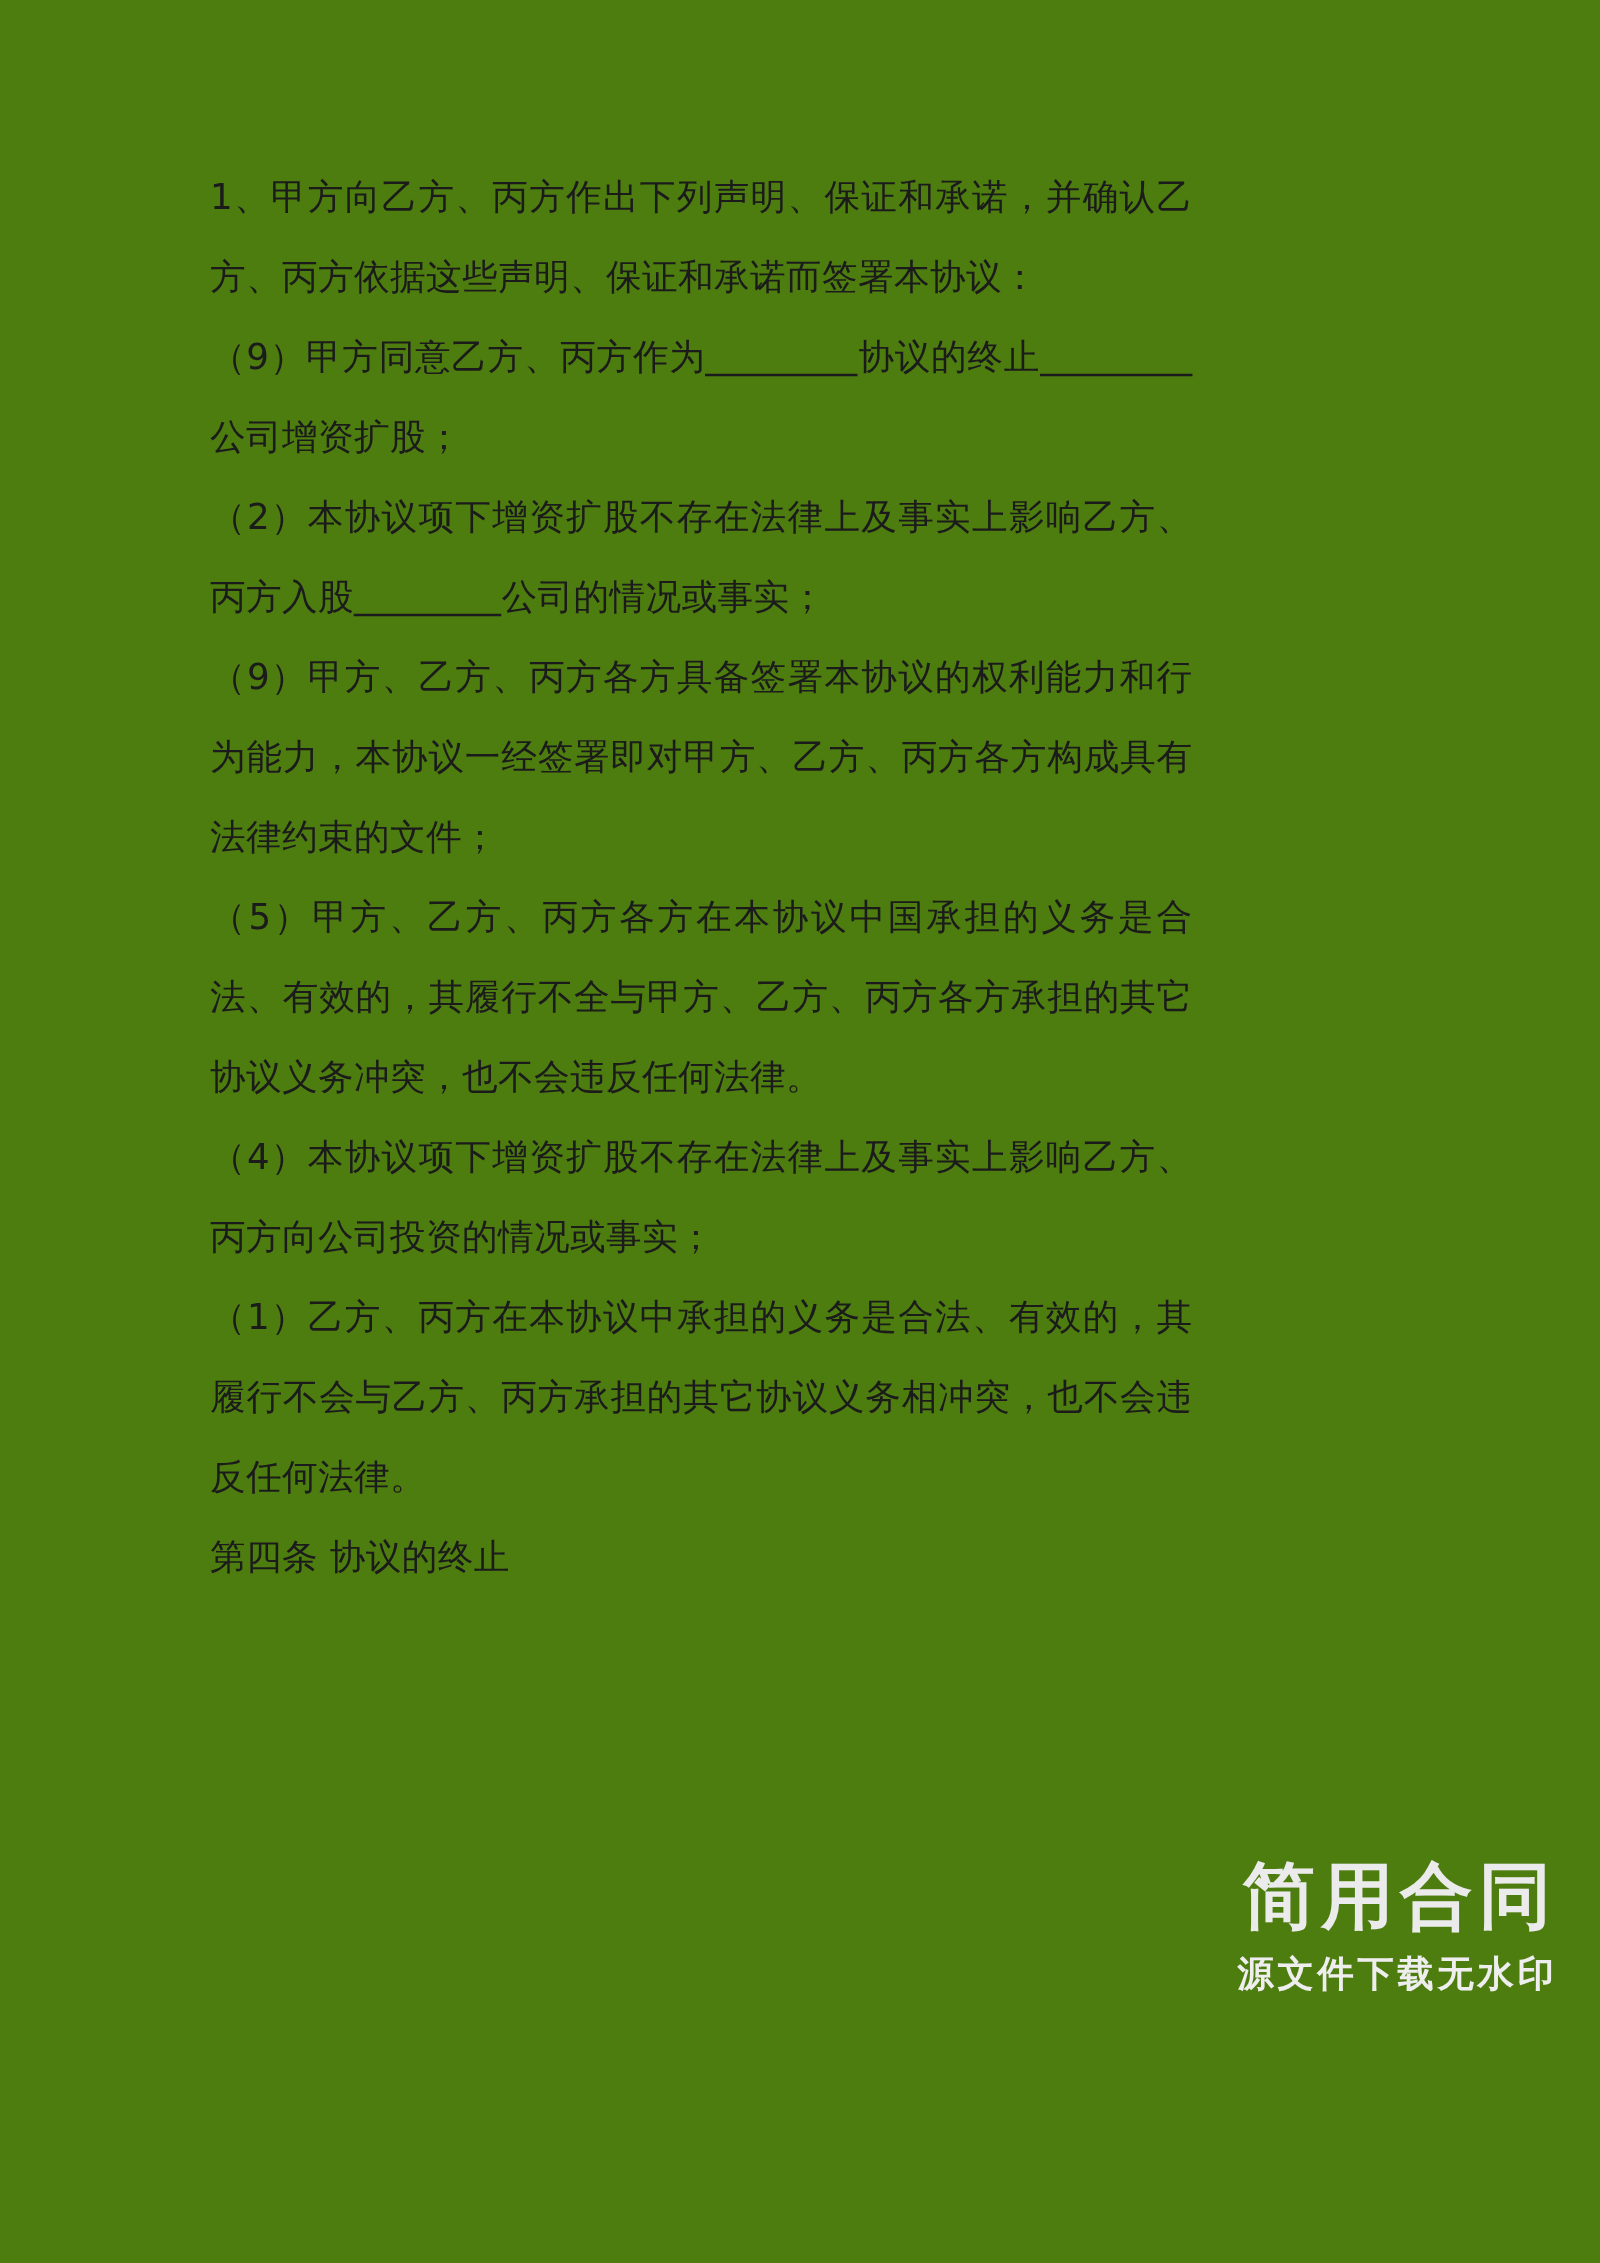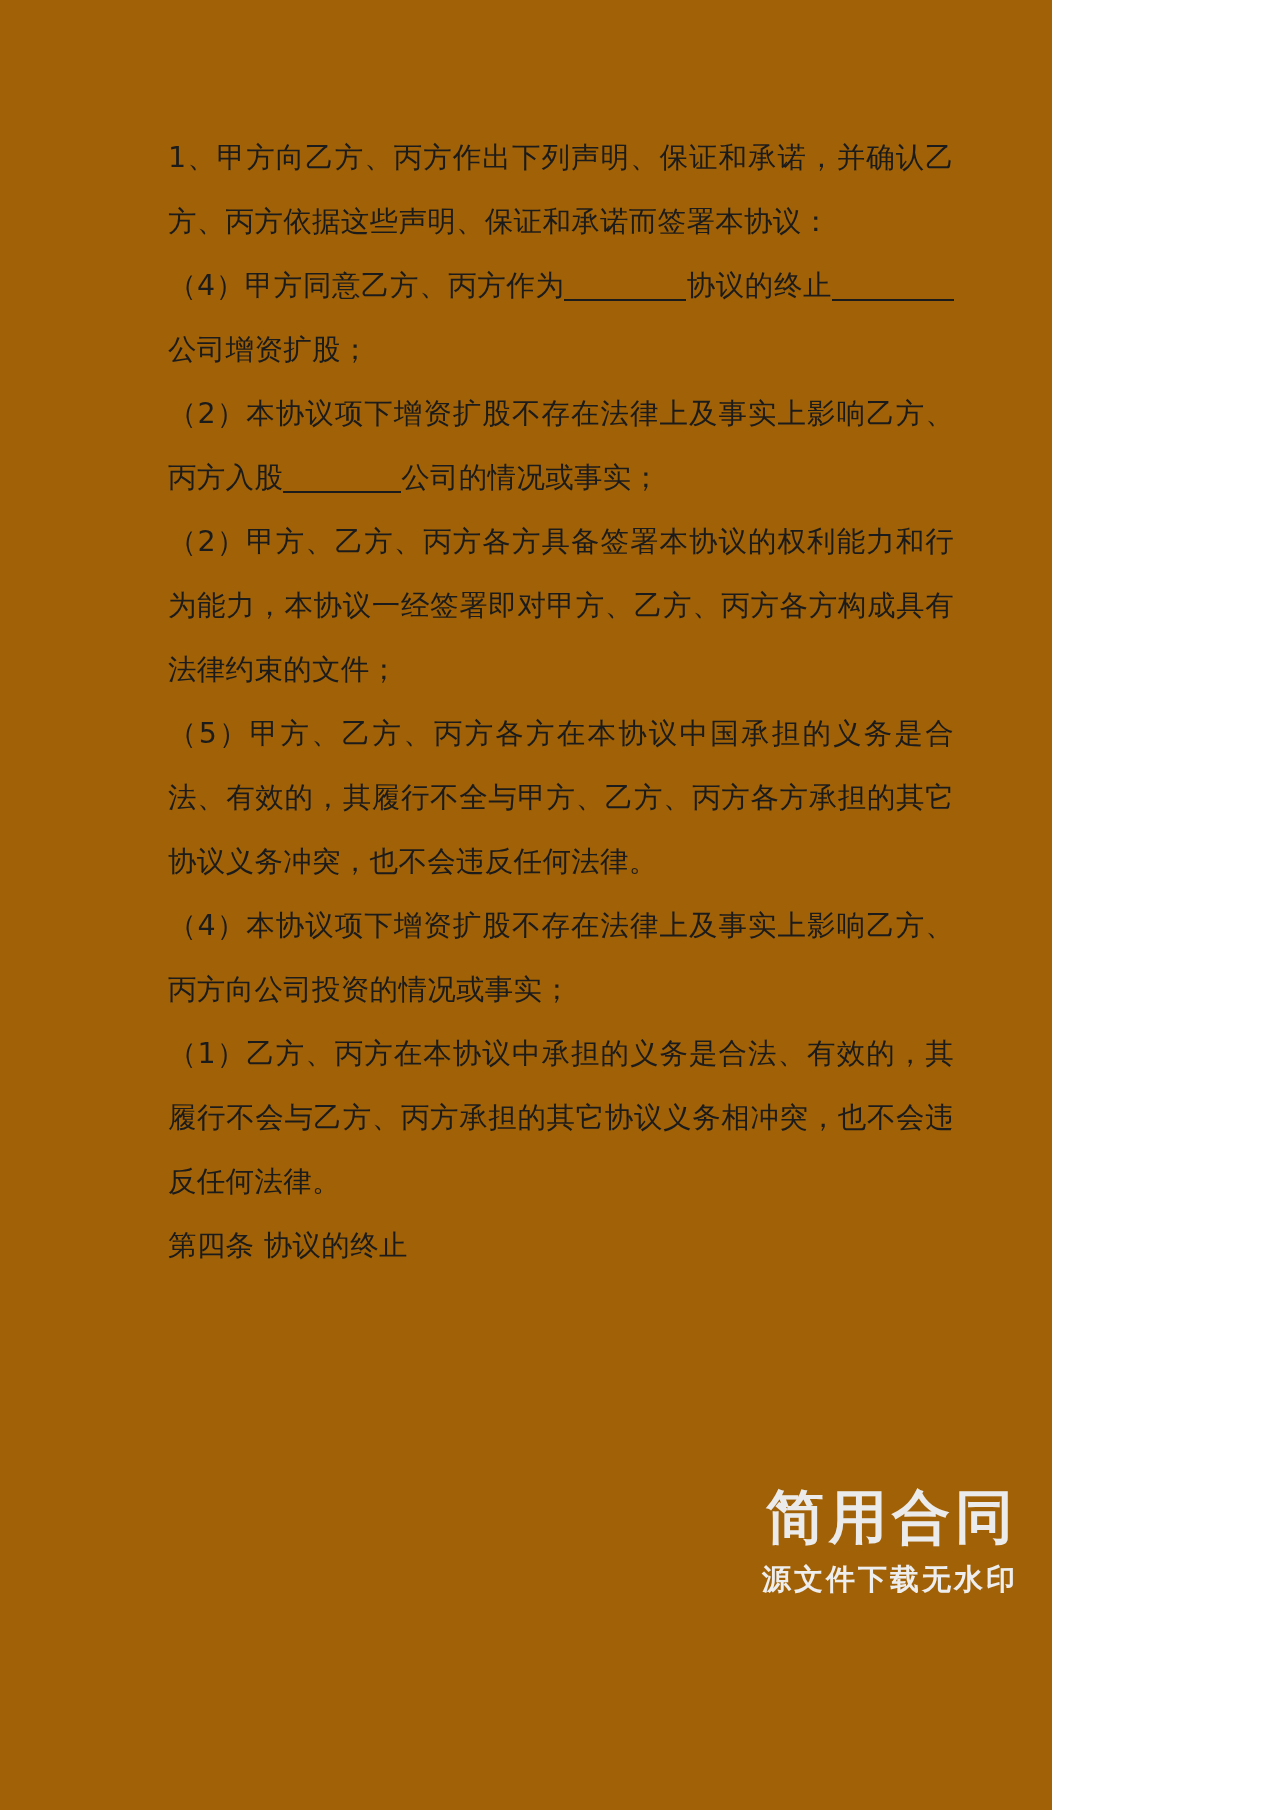--- a/index.html
+++ b/index.html
@@ -11,23 +11,23 @@
     width: 1280px;
     height: 1810px;
     position: relative;
     overflow: hidden;
     font-family: "DejaVu Sans", "Liberation Sans", sans-serif;
   }
 
   #page {
     position: absolute;
     left: 0; top: 0;
-    width: 1052px;
+    width: 1280px;
     height: 1810px;
-    background: #a16207;
+    background: #4d7c0f;
   }
 
   #doc-body {
     position: absolute;
     left: 168px;
     top: 126px;
     width: 786px;
   }
 
   .para {
@@ -85,28 +85,28 @@
 </head>
 <body>
 
 <div id="page">
 
   <div id="doc-body">
 
     <p class="para">1、甲方向乙方、丙方作出下列声明、保证和承诺，并确认乙方、丙方依据这些声明、保证和承诺而签署本协议：</p>
 
     <p class="para">
-      <span>（4）甲方同意乙方、丙方作为</span><span class="blank w1"></span><span>协议的终止</span><span class="blank w2"></span><span>公司增资扩股；</span>
+      <span>（9）甲方同意乙方、丙方作为</span><span class="blank w1"></span><span>协议的终止</span><span class="blank w2"></span><span>公司增资扩股；</span>
     </p>
 
     <p class="para">
       <span>（2）本协议项下增资扩股不存在法律上及事实上影响乙方、丙方入股</span><span class="blank w3"></span><span>公司的情况或事实；</span>
     </p>
 
-    <p class="para">（2）甲方、乙方、丙方各方具备签署本协议的权利能力和行为能力，本协议一经签署即对甲方、乙方、丙方各方构成具有法律约束的文件；</p>
+    <p class="para">（9）甲方、乙方、丙方各方具备签署本协议的权利能力和行为能力，本协议一经签署即对甲方、乙方、丙方各方构成具有法律约束的文件；</p>
 
     <p class="para">（5）甲方、乙方、丙方各方在本协议中国承担的义务是合法、有效的，其履行不全与甲方、乙方、丙方各方承担的其它协议义务冲突，也不会违反任何法律。</p>
 
 
 
     <p class="para">（4）本协议项下增资扩股不存在法律上及事实上影响乙方、丙方向公司投资的情况或事实；</p>
 
 
     <p class="para">（1）乙方、丙方在本协议中承担的义务是合法、有效的，其履行不会与乙方、丙方承担的其它协议义务相冲突，也不会违反任何法律。</p>
 

